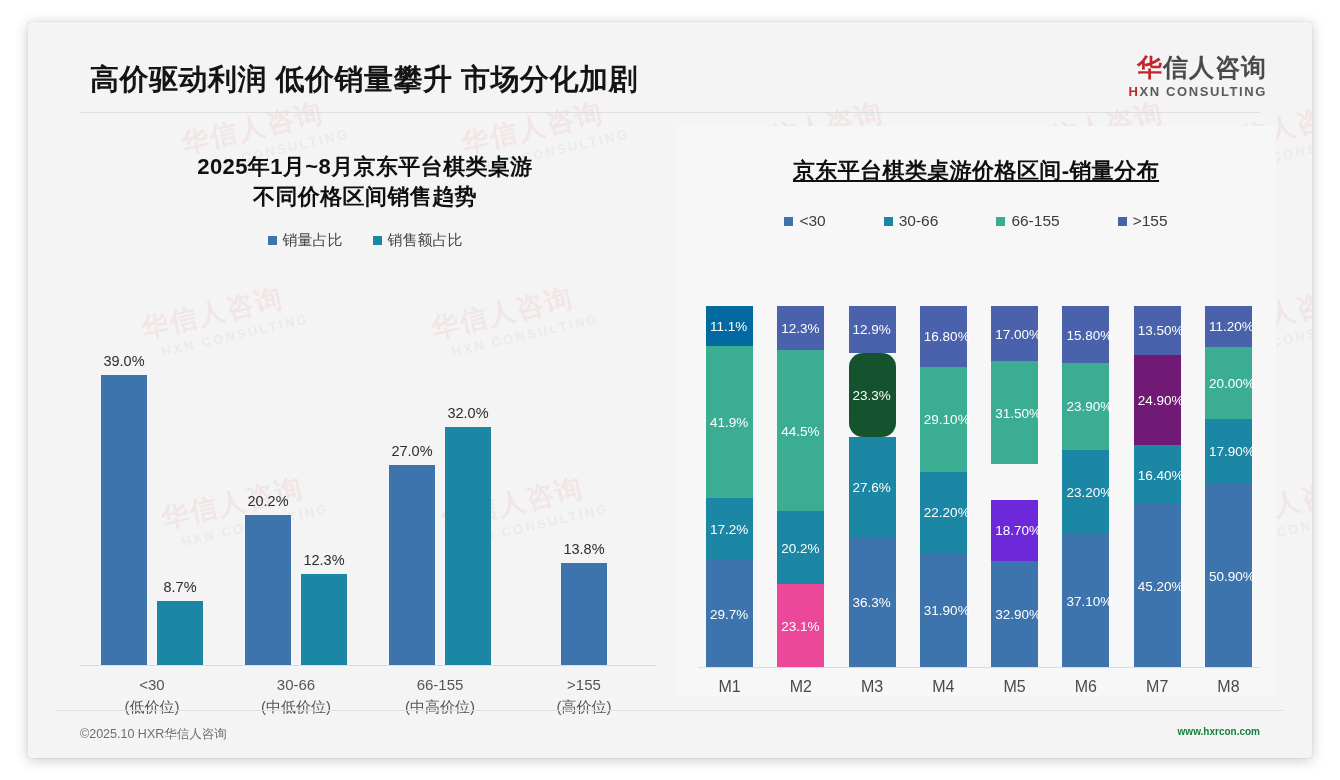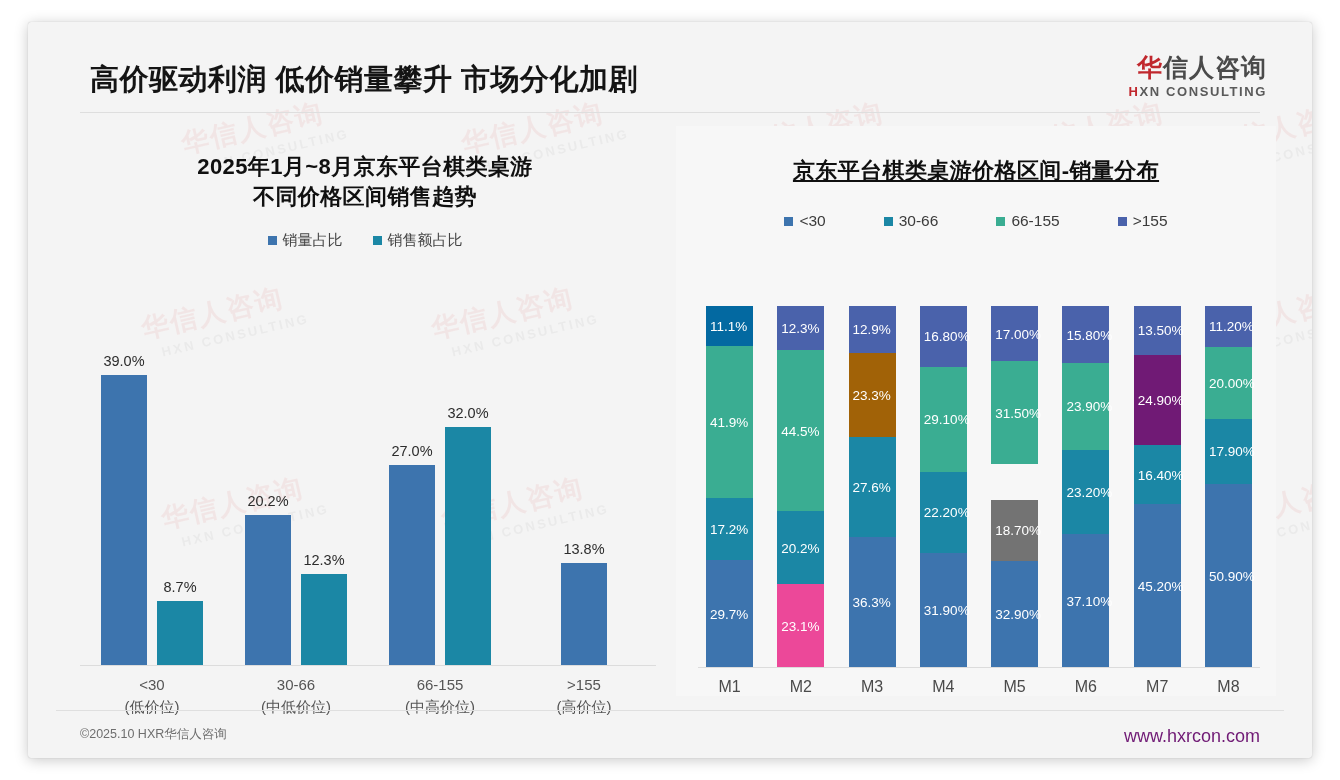--- a/index.html
+++ b/index.html
@@ -108,21 +108,21 @@
     position: absolute; left: 4px; top: 50%; transform: translateY(-50%);
     font-size: 13.5px; color: #ffffff; white-space: nowrap;
   }
   .sbar-xlabels { position: absolute; left: 30px; right: 24px; top: 552px; display: flex; justify-content: space-between; }
   .sbar-xcell { width: 47px; text-align: center; font-size: 16px; color: #4a4a4a; }
 
   
   .footer-rule { position: absolute; left: 28px; right: 28px; top: 688px; height: 1px; background: #dfdfdf; z-index: 3; }
   .footer { position: absolute; left: 0; right: 0; top: 700px; height: 32px; z-index: 3; }
   .footer-left  { position: absolute; left: 52px;  top: 4px; font-size: 12.5px; color: #6e6e6e; }
-  .footer-right { position: absolute; right: 52px; top: 4px; font-size: 18px; color: #701a75; }
+  .footer-right { position: absolute; right: 52px; top: 4px; font-size: 10px; color: #15803d; font-weight: bold; }
 </style>
 </head>
 <body>
 
 <div class="page">
 
   <div class="wm-layer" id="wm-layer">
       <div class="wm" style="left: 150px; top: 105px;">
         <span class="wm-cn">华信人咨询</span>
         <span class="wm-en">HXN CONSULTING</span>
@@ -317,21 +317,21 @@
               <span>20.2%</span>
             </div>
             <div class="sbar-seg" style="height: 23.1%; background: #ec4899;">
               <span>23.1%</span>
             </div>
           </div>
           <div class="sbar-col">
             <div class="sbar-seg" style="height: 12.9%; background: rgb(74, 98, 171);">
               <span>12.9%</span>
             </div>
-            <div class="sbar-seg" style="height: 23.3%; background: #a16207;">
+            <div class="sbar-seg" style="height: 23.3%; background: #14532d; border-radius: 14px;">
               <span>23.3%</span>
             </div>
             <div class="sbar-seg" style="height: 27.6%; background: rgb(27, 135, 165);">
               <span>27.6%</span>
             </div>
             <div class="sbar-seg" style="height: 36.3%; background: rgb(61, 116, 174);">
               <span>36.3%</span>
             </div>
           </div>
           <div class="sbar-col">
@@ -348,21 +348,21 @@
               <span>31.90%</span>
             </div>
           </div>
           <div class="sbar-col">
             <div class="sbar-seg" style="height: 17%; background: rgb(74, 98, 171);">
               <span>17.00%</span>
             </div>
             <div class="sbar-seg" style="height: 31.5%; background: rgb(58, 173, 146);">
               <span>31.50%</span>
             </div>
-            <div class="sbar-seg" style="height: 18.7%; background: #737373; margin-top: 36px;">
+            <div class="sbar-seg" style="height: 18.7%; background: #6d28d9; margin-top: 36px;">
               <span>18.70%</span>
             </div>
             <div class="sbar-seg" style="height: 32.9%; background: rgb(61, 116, 174);">
               <span>32.90%</span>
             </div>
           </div>
           <div class="sbar-col">
             <div class="sbar-seg" style="height: 15.8%; background: rgb(74, 98, 171);">
               <span>15.80%</span>
             </div>

